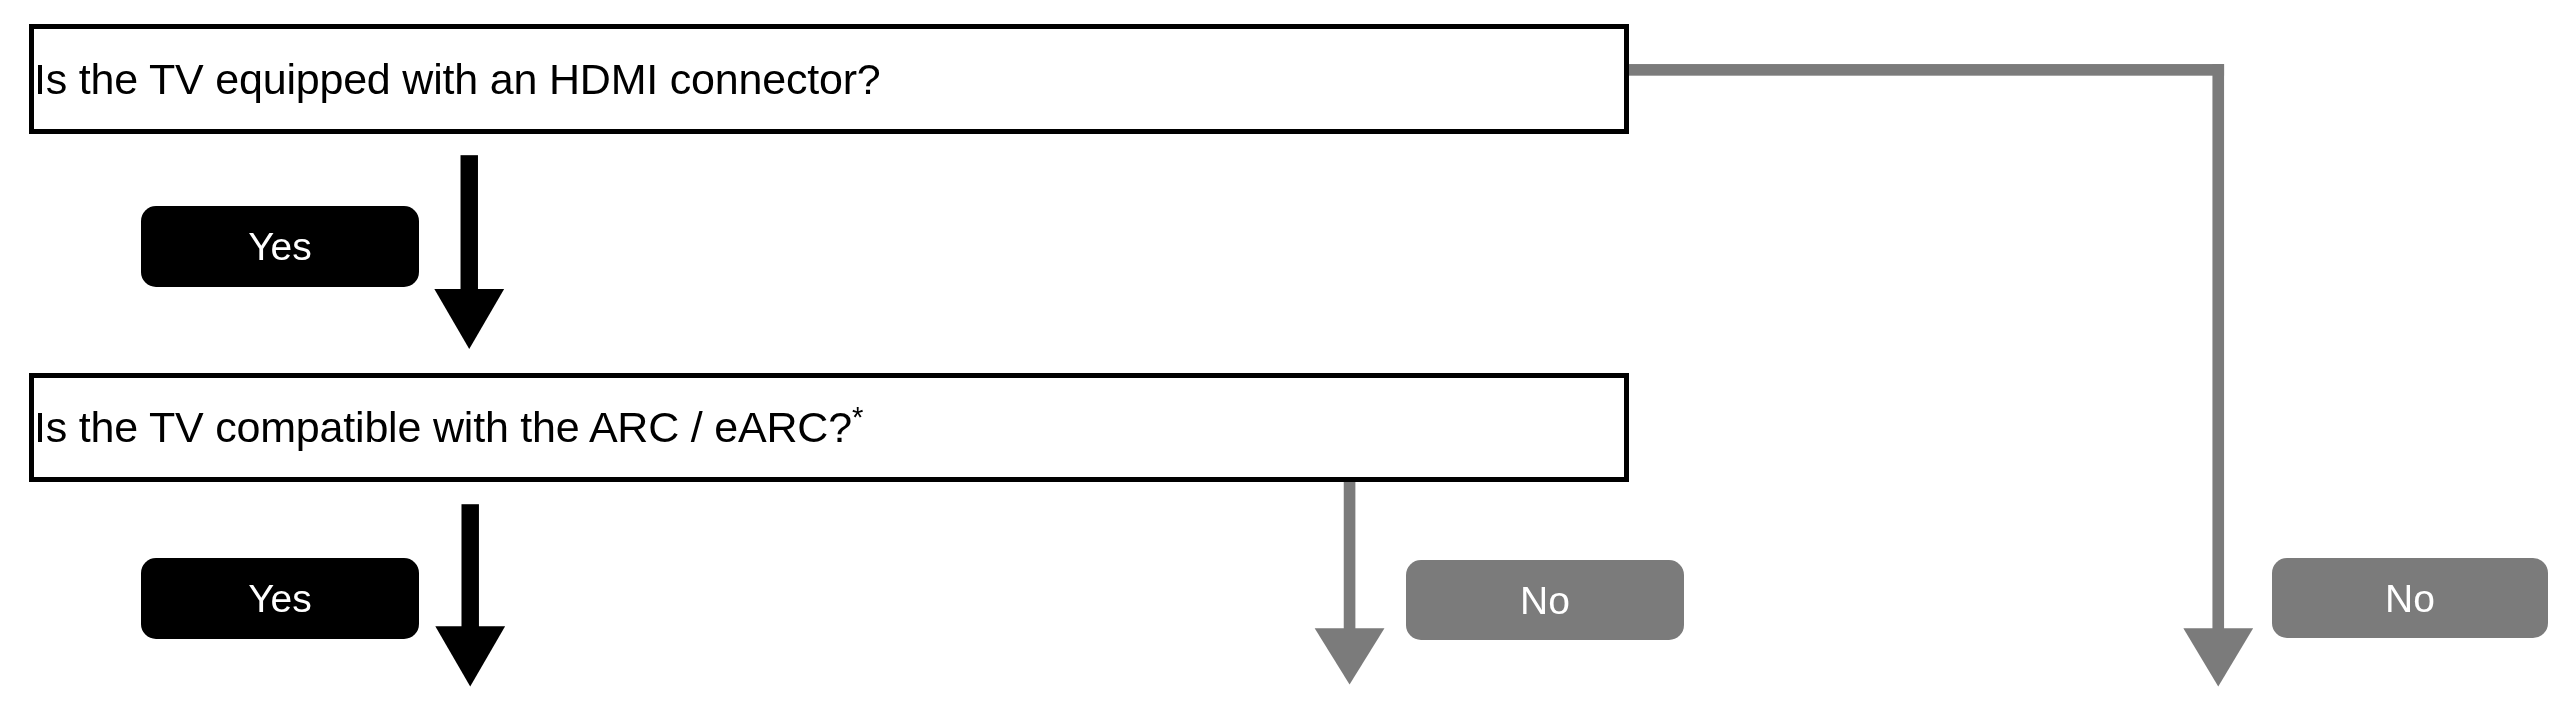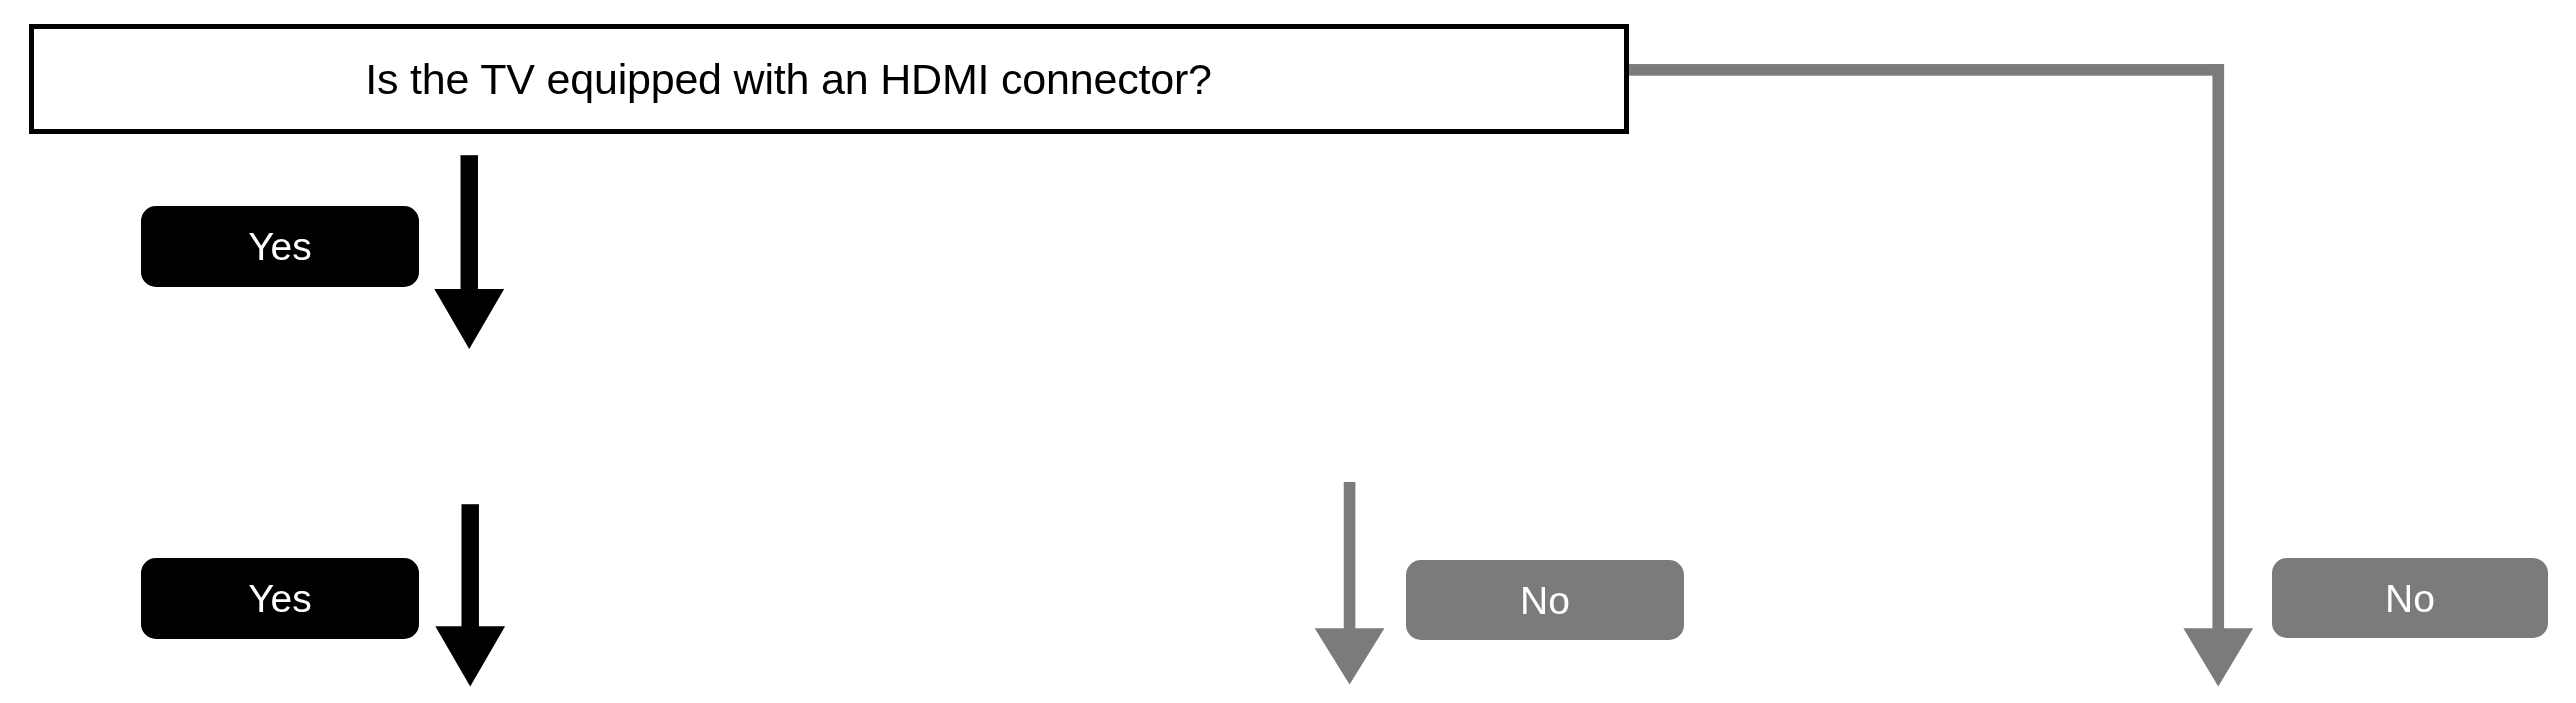--- a/index.html
+++ b/index.html
@@ -23,21 +23,20 @@
     position: absolute;
     box-sizing: border-box;
     background: #ffffff;
     border: 5.8px solid #000000;
     display: flex;
     align-items: center;
   }
   .decision-box .box-text {
     display: block;
     width: 100%;
-    text-align: center;
     color: #000000;
     font-family: "Liberation Sans", sans-serif;
     font-size: 43px;
     line-height: 1;
     letter-spacing: -0.2px;
     white-space: pre;
     padding-right: 81px; 
   }
   .decision-box .box-text sup {
     font-size: 0.68em;
@@ -105,20 +104,23 @@
     <g>
       <rect x="1386" y="497" width="12" height="159" fill="#7b7b7b"></rect>
       <polygon points="1356,648 1428,648 1392,706" fill="#7b7b7b"></polygon>
     </g>
   </svg>
 
   <div class="decision-box" id="box-hdmi">
     <span class="box-text">Is the TV equipped with an HDMI connector?</span>
   </div>
 
+  <div class="decision-box" id="box-arc">
+    <span class="box-text"><span>Is the TV compatible with the ARC / eARC?</span><sup>*</sup></span>
+  </div>
 
   <div class="badge yes" id="badge-yes-1">
     <span>Yes</span>
   </div>
 
   <div class="badge yes" id="badge-yes-2">
     <span>Yes</span>
   </div>
 
   <div class="badge no" id="badge-no-1">

